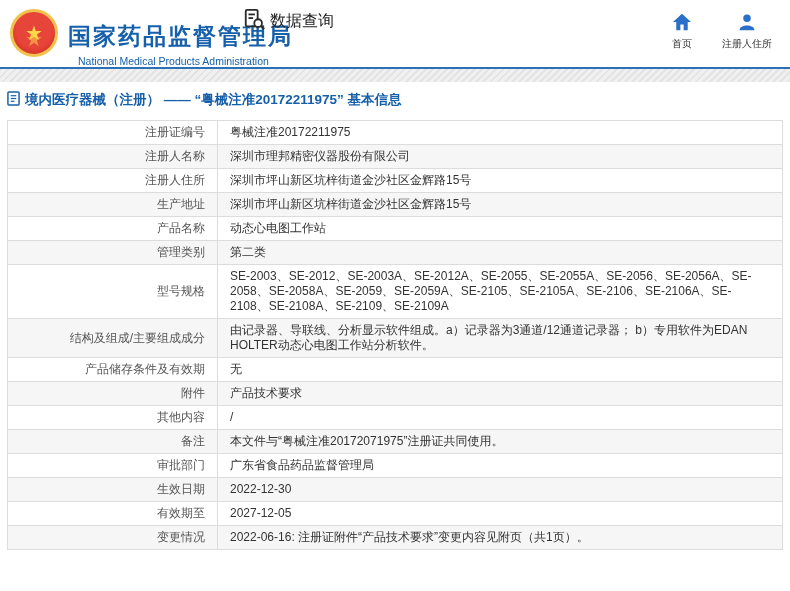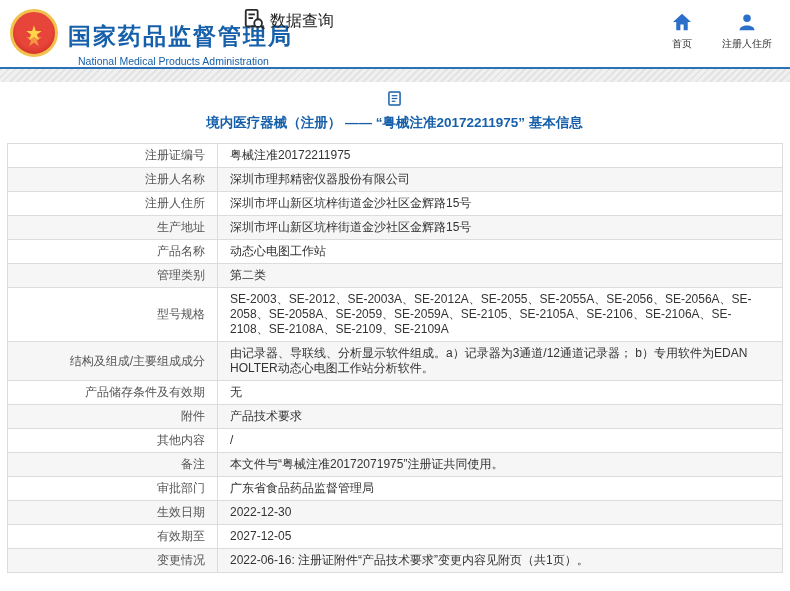--- a/index.html
+++ b/index.html
@@ -17,21 +17,21 @@
   .nav-query { position:absolute; left:243px; top:8px; display:flex; align-items:center; gap:5px;
                font-size:16px; color:#222; cursor:pointer; }
   .nav-right { position:absolute; right:18px; top:13px; display:flex; gap:30px; }
   .nav-item { display:flex; flex-direction:column; align-items:center; gap:4px; font-size:10px; color:#333; cursor:pointer; }
 
   
   .hatch-band { height:13px; background:repeating-linear-gradient(135deg,#e3e3e3 0 2px,#f0f0f0 2px 5px); }
 
   
   .page-title-bar { display:flex; align-items:center; gap:5px; padding:9px 8px 11px 7px;
-                    color:#1660ab; font-size:13.5px; font-weight:600;flex-direction:column; }
+                    color:#1660ab; font-size:13.5px; font-weight:600; }
 
   
   table.info { width:776px; margin:0 7px; border-collapse:collapse; table-layout:fixed; }
   table.info td { border:1px solid #dcdcdc; font-size:12px; line-height:15px; padding:4px 12px; vertical-align:middle; }
   table.info td.lbl { width:210px; text-align:right; color:#555; }
   table.info td.val { color:#333; }
   table.info tr:nth-child(even) { background:#f6f6f6; }
   table.info tr:nth-child(odd)  { background:#fff; }
 </style>
 </head>

